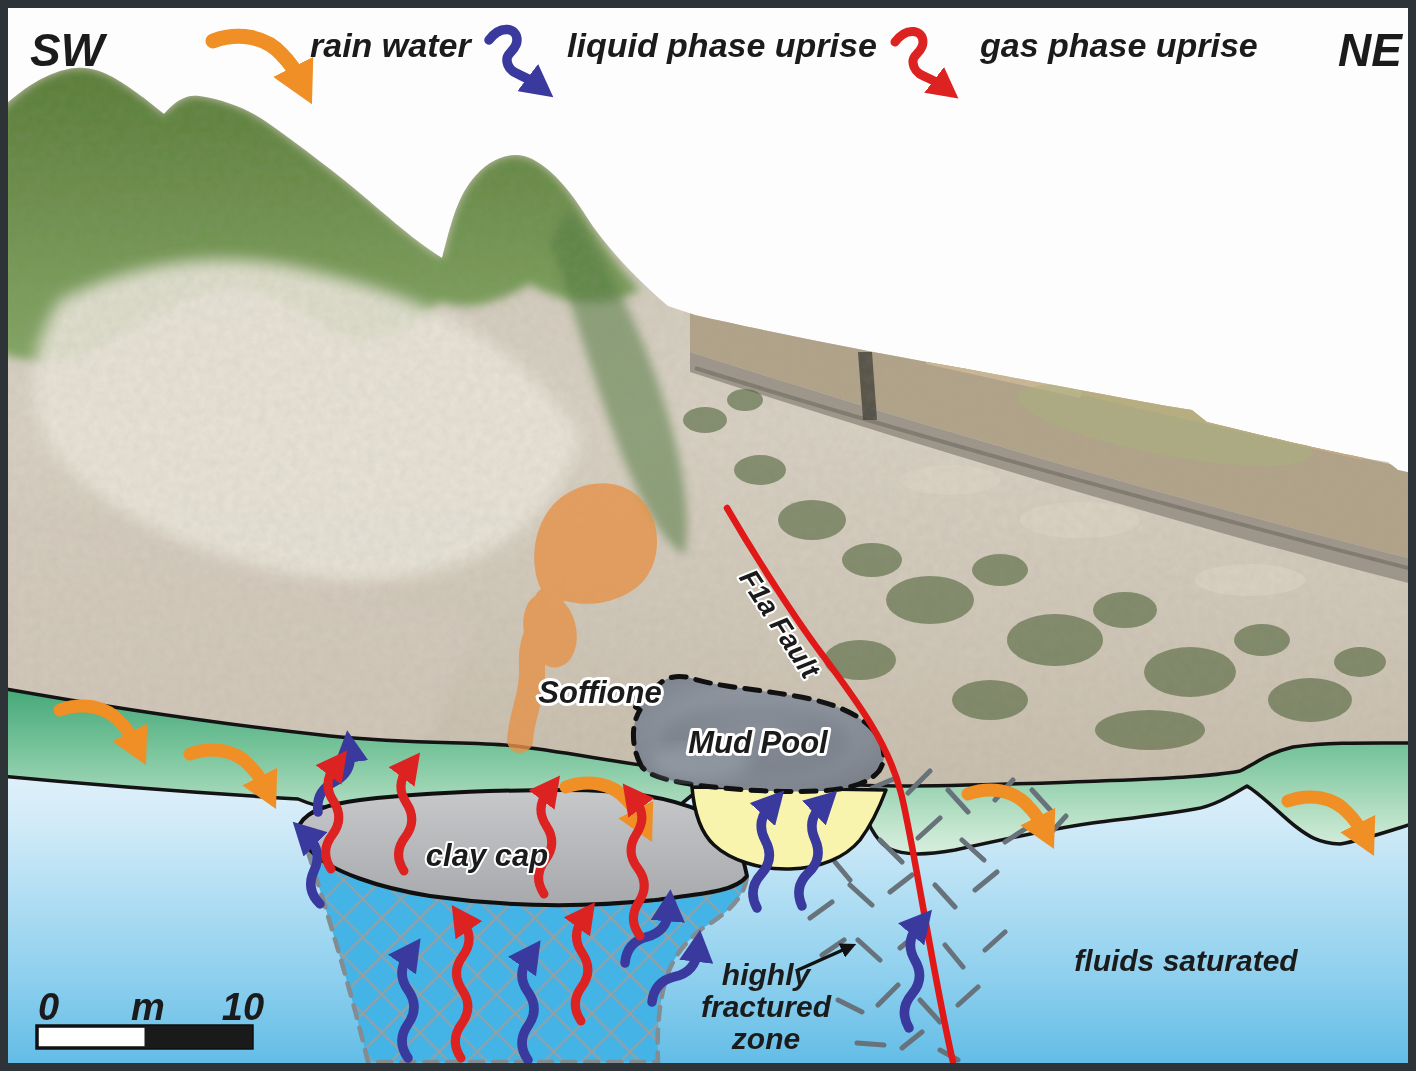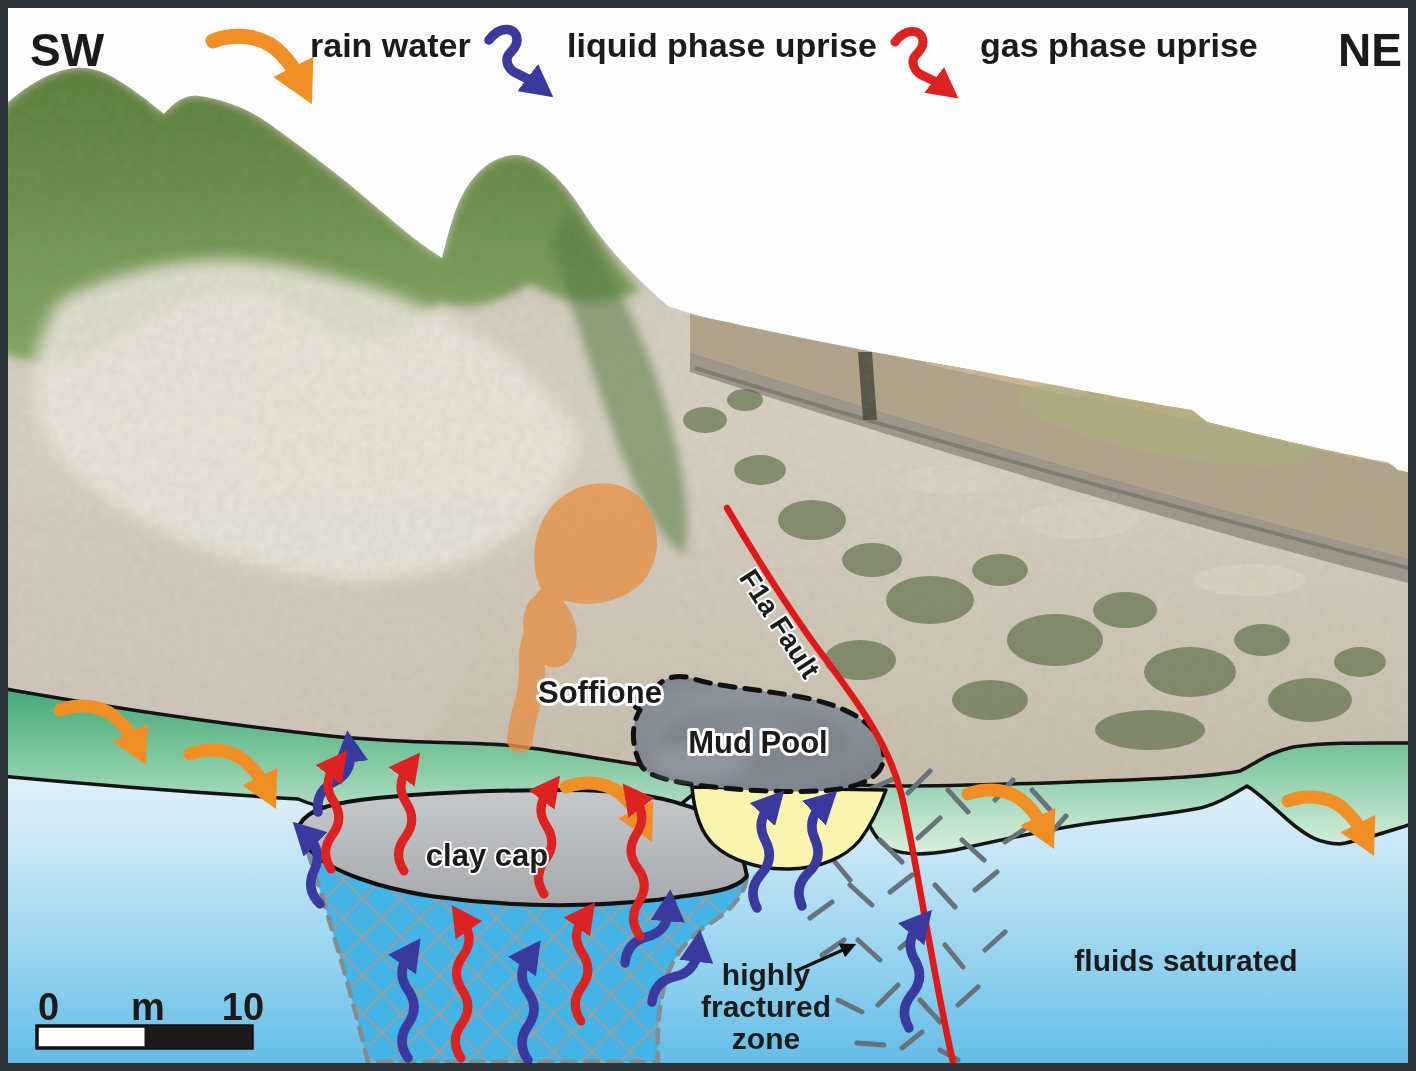--- a/index.html
+++ b/index.html
@@ -1,16 +1,16 @@
 <!DOCTYPE html>
 <html><head>
 <meta charset="utf-8">
 <style>
   html,body{margin:0;padding:0;background:#ffffff;}
-  #fig{position:relative;width:1416px;height:1071px;overflow:hidden;background:#fff;}
+  #fig{position:relative;width:1416px;height:1071px;overflow:hidden;background:#fff;font-style:italic;}
   #fig svg{position:absolute;left:0;top:0;}
   text{font-family:"Liberation Sans","DejaVu Sans",sans-serif;font-weight:bold;fill:#1b1b1b;}
   .outl{paint-order:stroke fill;stroke:#ffffff;stroke-width:6px;stroke-linejoin:round;}
   .outl-thin{paint-order:stroke fill;stroke:#ffffff;stroke-width:4px;stroke-linejoin:round;}
   .compass{font-size:46px;}
   .legend-t{font-size:34px;}
   .anno{font-size:31px;}
   .scale-t{font-size:38px;}
   .wave{fill:none;stroke-linecap:round;stroke-linejoin:round;}
 </style>

